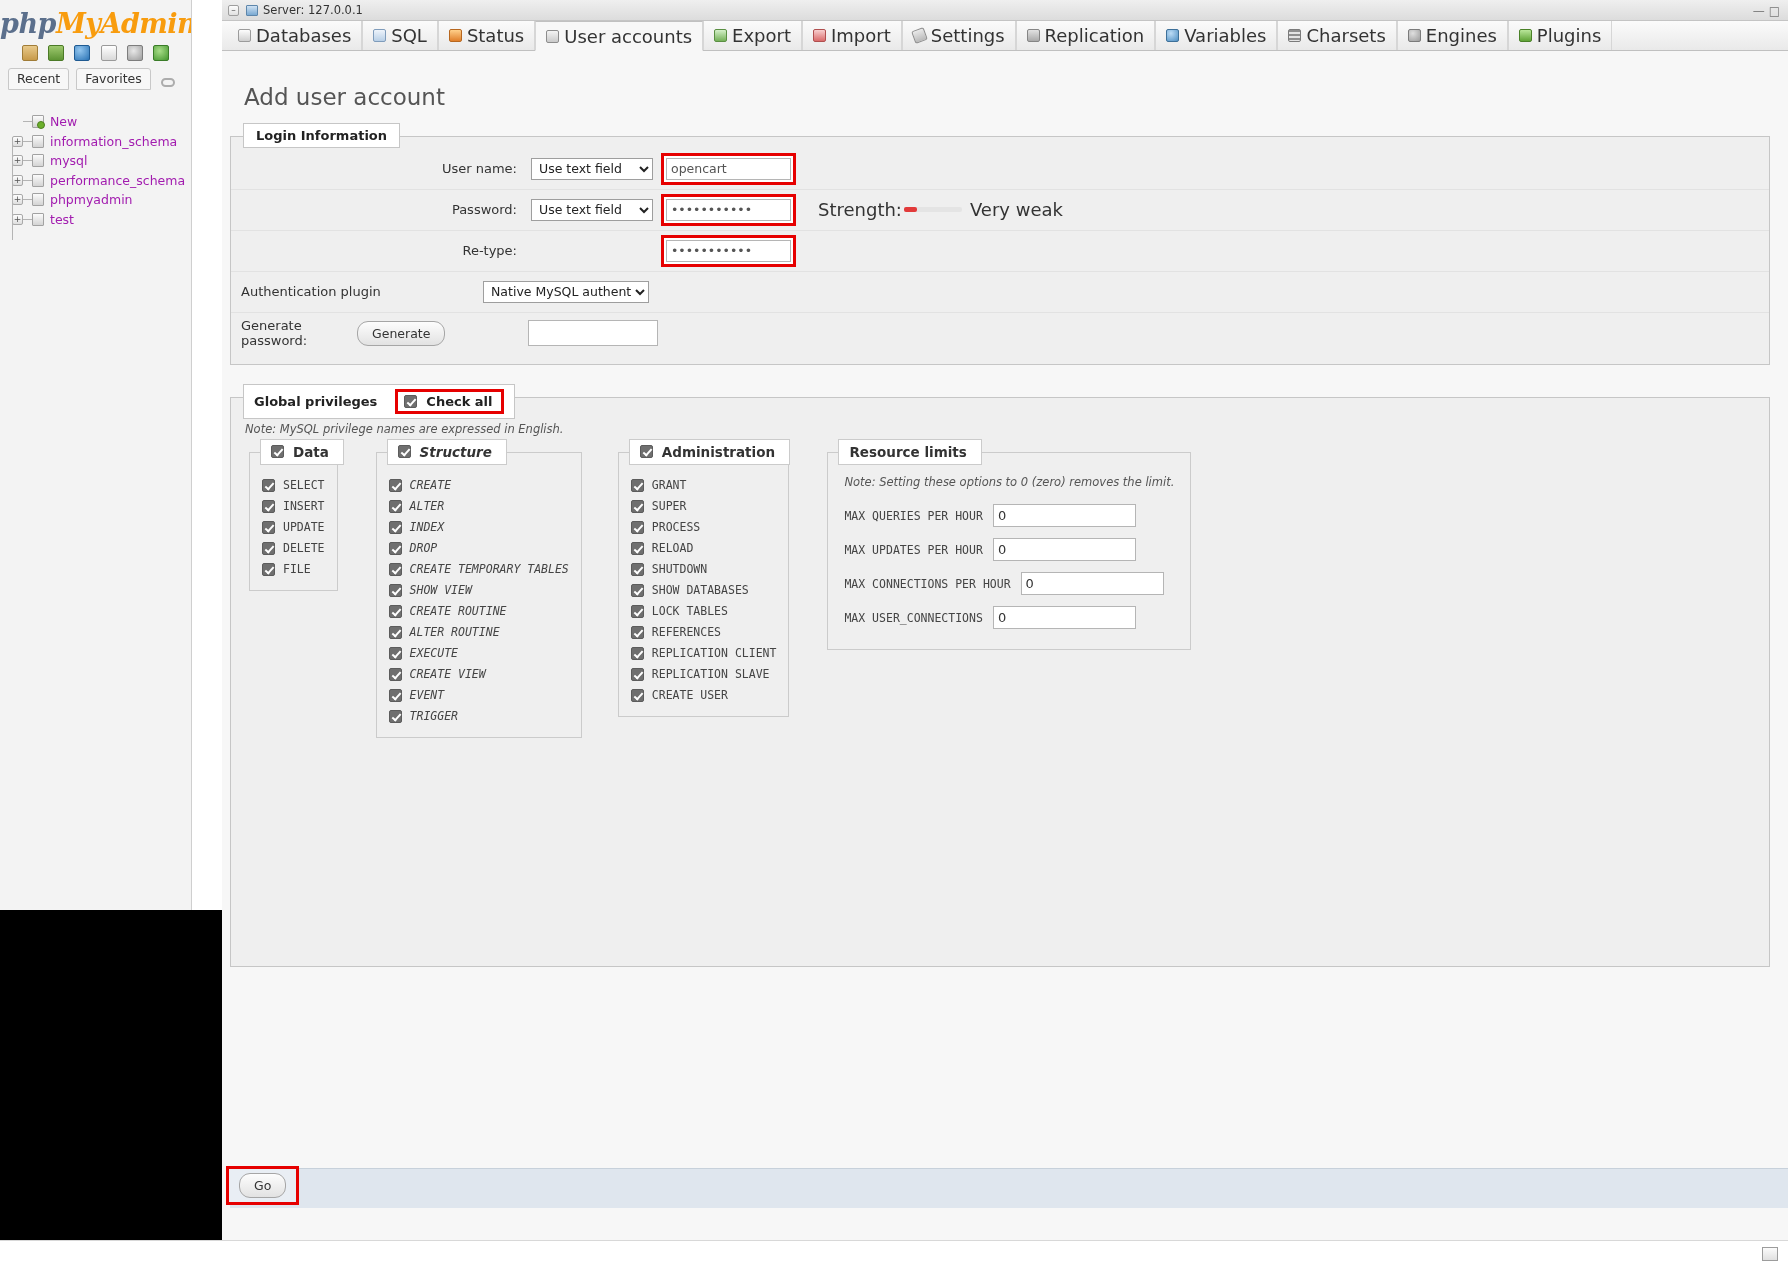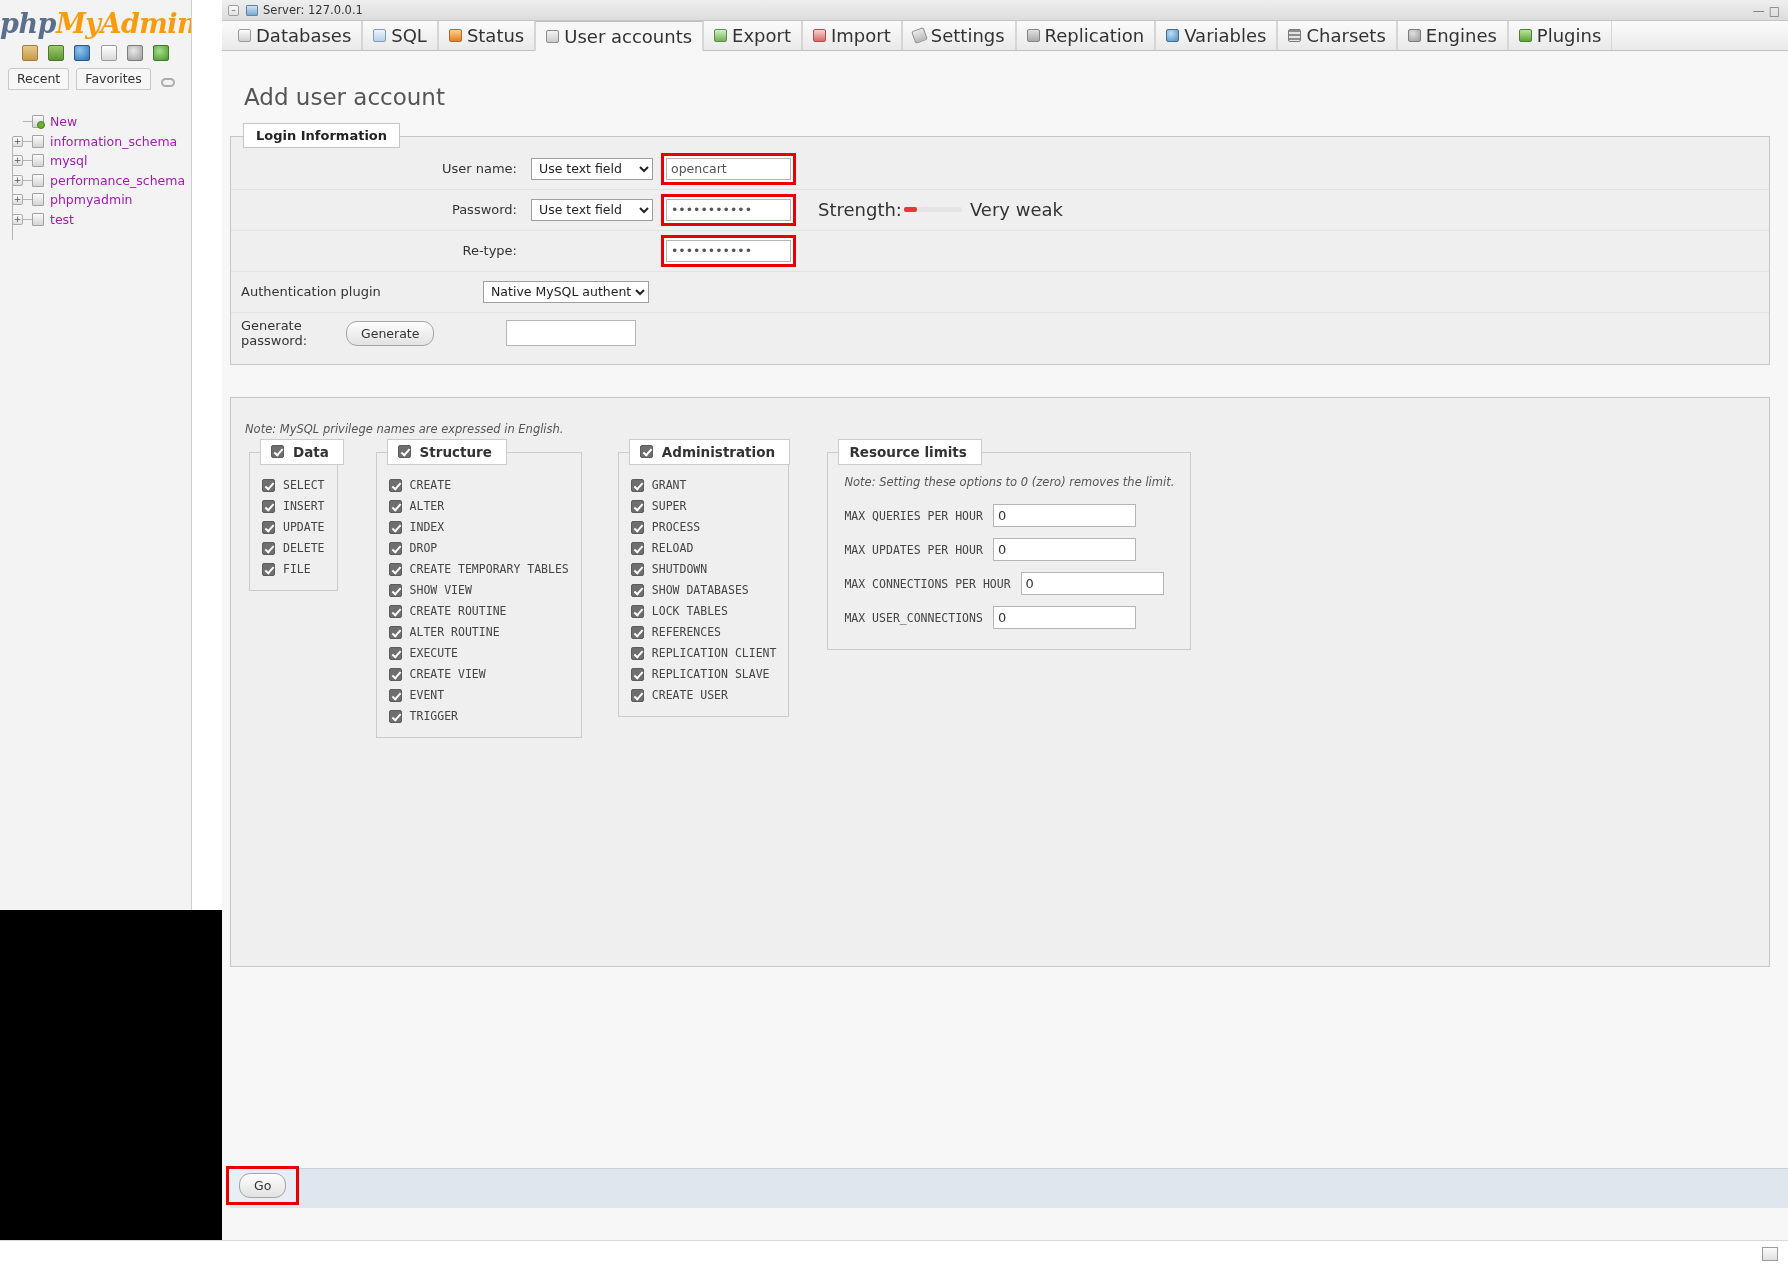--- a/index.html
+++ b/index.html
@@ -260,21 +260,21 @@
   }
 
   
   .lrow {
     display: flex;
     align-items: center;
     height: 41px;
     border-bottom: 1px solid #e2e2e2;
     padding-left: 0;
   }
-  .lrow:last-child { border-bottom: none; }
+  .lrow:last-child { border-bottom: none; gap: 11px; }
   .lrow .lbl {
     width: 300px;
     text-align: right;
     padding-right: 14px;
     font-size: 13px;
     color: #333;
     flex: none;
   }
   select.sel {
     height: 22px;
@@ -669,20 +669,27 @@
 
     <div class="lrow">
       <div class="lbl" style="width:115px; text-align:left; padding-left:10px;">Generate password:</div>
       <button class="btn">Generate</button>
       <input class="txt" style="width: 130px; height: 26px; margin-left: 72px;" value="">
     </div>
   </div>
 
 
   <div class="fs" style="margin-top:32px; padding:20px 0 20px 0; height:570px; position:relative;">
+    <div class="fs-legend" style="display:flex; align-items:center; padding:4px 10px;">
+      <span>Global privileges</span>
+      <span style="display:inline-flex; align-items:center; border:3px solid #e60000; padding:2px 8px 2px 6px; margin-left:18px; background:#fff;">
+        <span class="cb on"></span>
+        <span style="margin-left:9px;">Check all</span>
+      </span>
+    </div>
 
     <div class="note">Note: MySQL privilege names are expressed in English.</div>
 
     <div class="priv-cols">
 
       <div class="pbox">
         <div class="pbox-legend">
           <span class="cb on"></span>
           <span>Data</span>
         </div>
@@ -701,21 +708,21 @@
         <div class="prow">
             <span class="cb on"></span>
             <span>DELETE</span>
           </div>
         <div class="prow">
             <span class="cb on"></span>
             <span>FILE</span>
           </div>
       </div>
 
-      <div class="pbox" style="margin-left:18px;">
+      <div class="pbox" style="margin-left:18px;font-style:italic;">
         <div class="pbox-legend">
           <span class="cb on"></span>
           <span>Structure</span>
         </div>
         <div class="prow">
             <span class="cb on"></span>
             <span>CREATE</span>
           </div>
         <div class="prow">
             <span class="cb on"></span>

